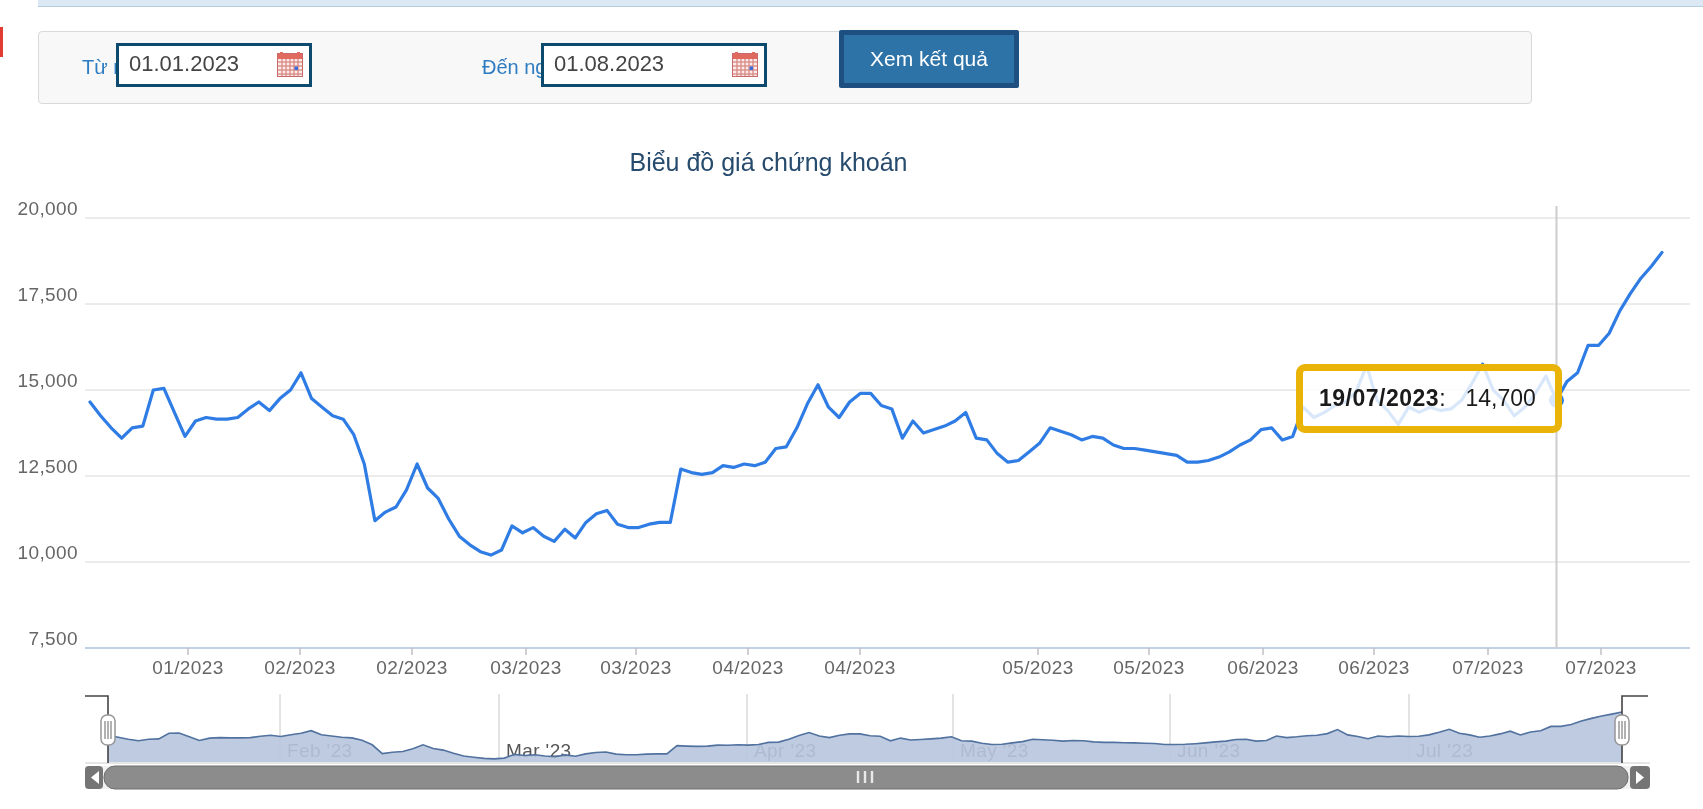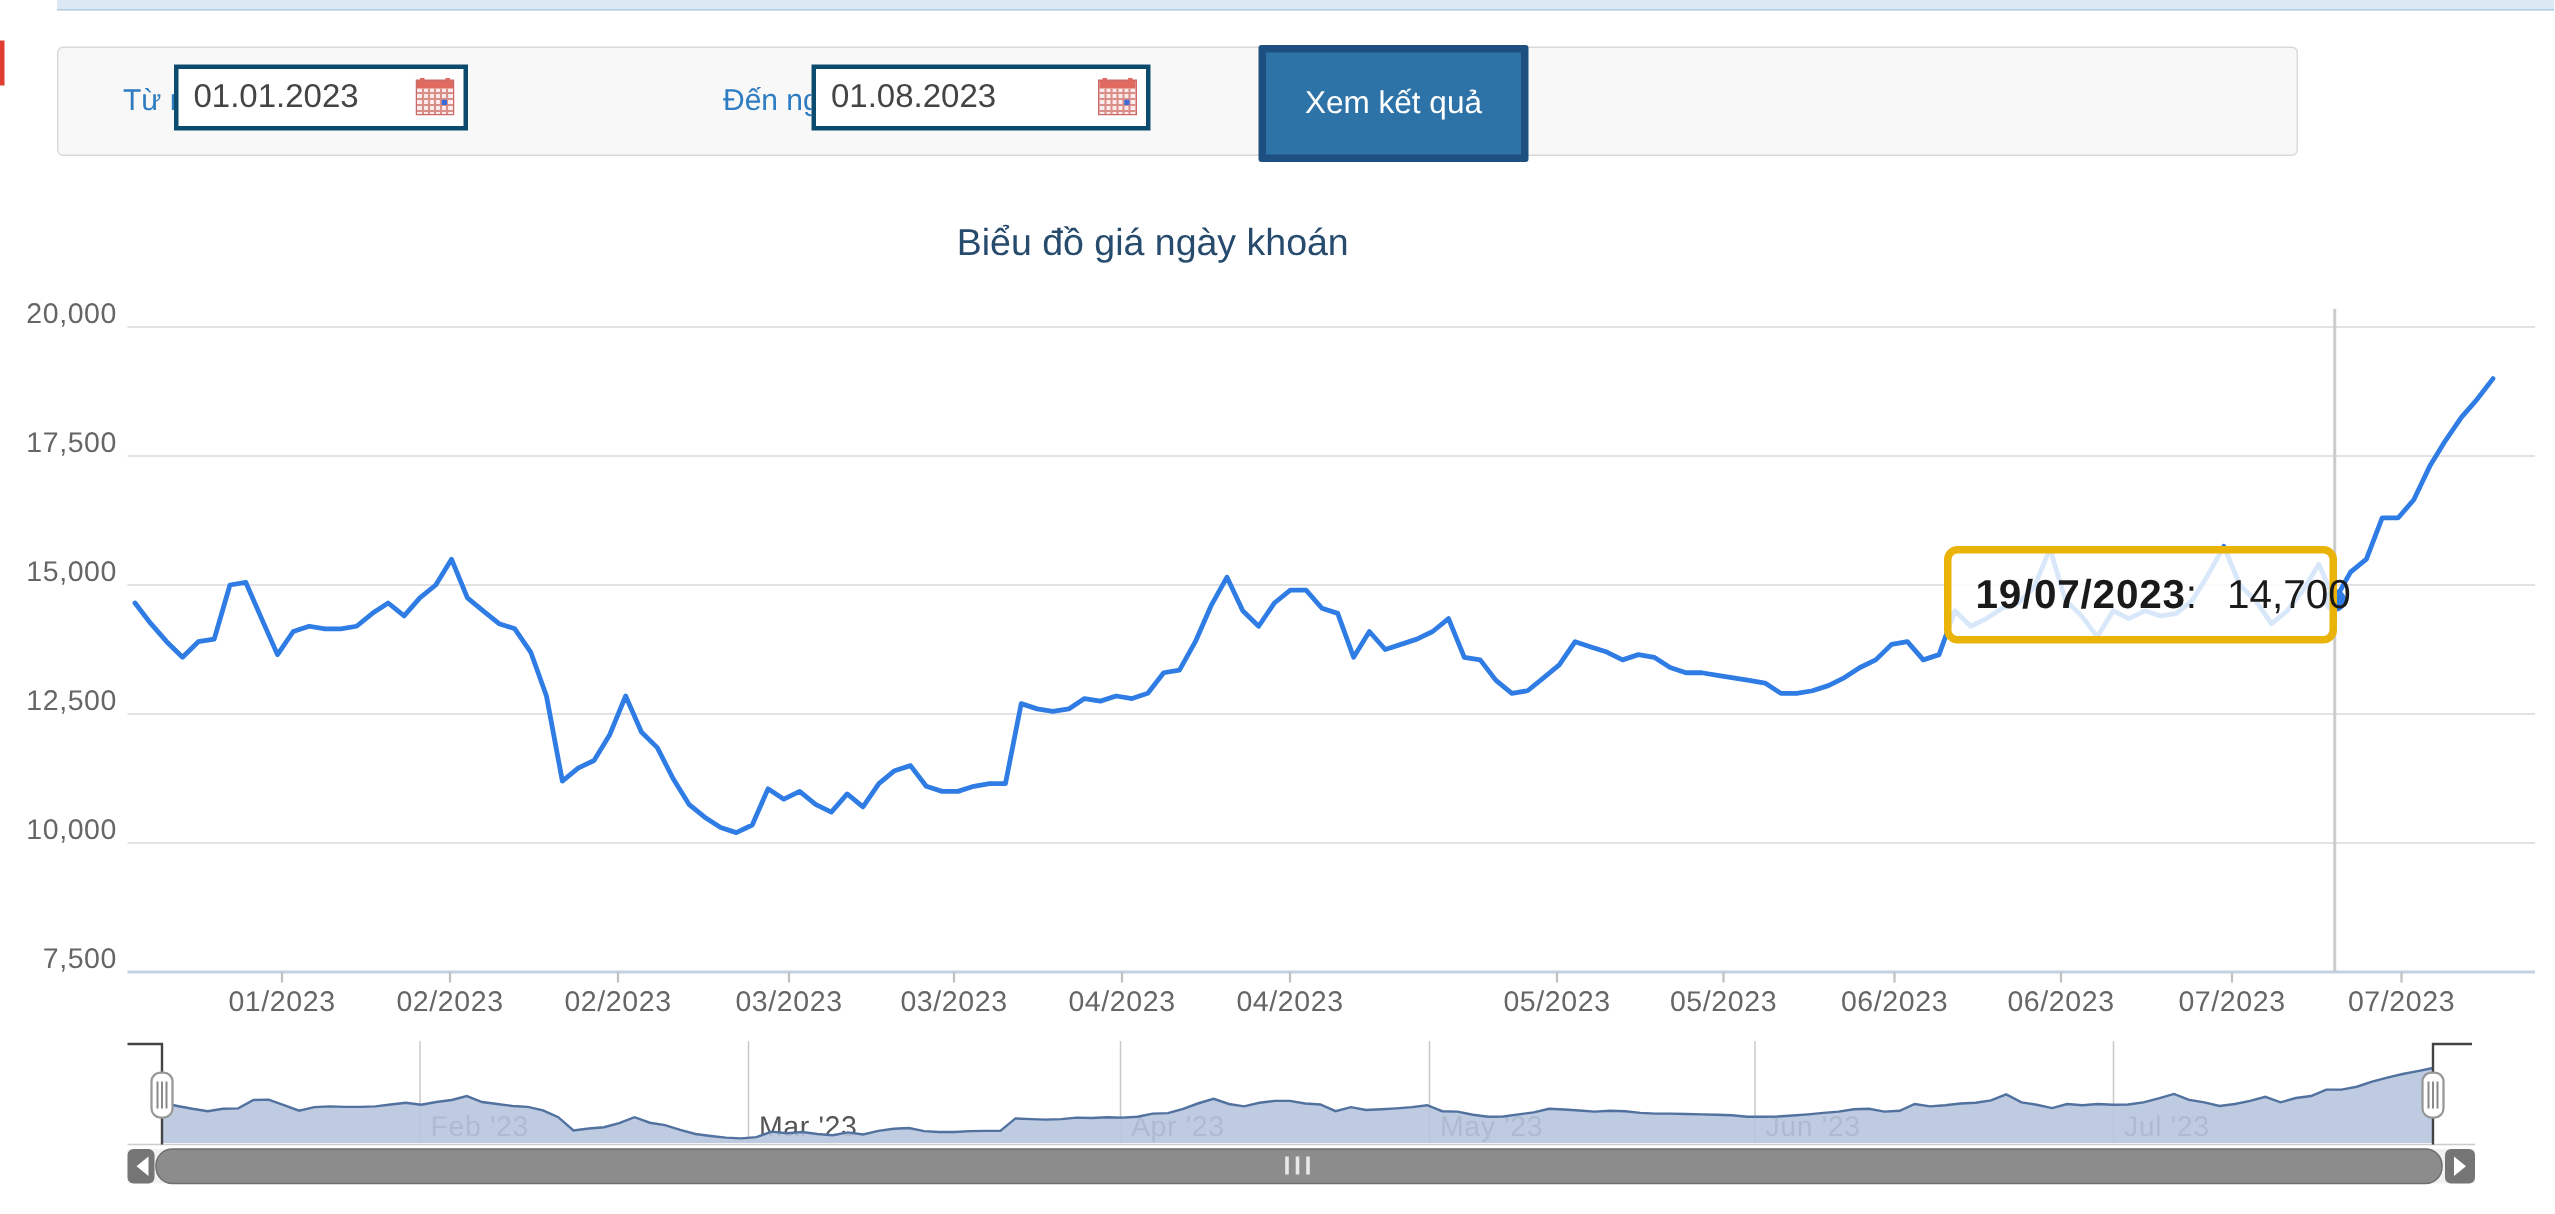--- a/index.html
+++ b/index.html
@@ -13,34 +13,34 @@
   .filter-panel{position:absolute;left:38px;top:31px;width:1492px;height:71px;
     background:#f8f8f8;border:1px solid #d9d9d9;border-radius:4px;}
   .f-label{position:absolute;top:0;height:71px;display:flex;align-items:center;
     color:#2e7cc1;font-size:20px;}
   .f-label.from{left:43px;} .f-label.to{left:443px;}
   .date-wrap{position:absolute;top:11px;height:38px;background:#fff;border:3px solid #0c4a6e;}
   .date-wrap.from{left:77px;width:190px;} .date-wrap.to{left:502px;width:220px;}
   .date-wrap input{border:0;outline:none;background:transparent;width:calc(100% - 44px);
     height:36px;padding:0 0 0 10px;font-size:22px;color:#444;font-family:"Liberation Sans",sans-serif;}
   .cal-btn{position:absolute;right:6px;top:6px;width:26px;height:25px;cursor:pointer;}
-  .submit-btn{position:absolute;left:800px;top:-2px;width:180px;height:78px;
+  .submit-btn{position:absolute;left:800px;top:-2px;width:180px;height:58px;
     background:#1d5080;border:0;padding:5px;cursor:pointer;border-radius:2px;}
   .submit-btn .inner{display:flex;width:100%;height:100%;background:#2e73a8;
     align-items:center;justify-content:center;color:#fff;font-size:21px;}
 
   
   .chart-title{position:absolute;left:0;top:148px;width:1537px;text-align:center;
     font-size:25px;color:#274b6d;}
   svg#chart{position:absolute;left:0;top:0;}
 
   
   .tooltip{position:absolute;left:1296px;top:364px;width:236px;height:55px;
-    background:rgba(255,255,255,0.82);border:5px solid #eab308;border-radius:9px;
-    display:flex;align-items:center;padding-left:16px;font-size:27px;color:#1a1a1a;z-index:5;}
+    background:rgba(255,255,255,0.82);border:7px solid #eab308;border-radius:9px;
+    display:flex;align-items:center;padding-left:16px;font-size:23px;color:#1a1a1a;z-index:5;}
   .tooltip .date{font-weight:bold;letter-spacing:0.5px;}
   .tooltip .val{margin-left:20px;}
 </style>
 </head>
 <body>
 
 <div id="stage">
 
   <div class="top-strip"></div>
   <div class="red-artifact"></div>
@@ -90,21 +90,21 @@
         </g>
         <rect x="17.5" y="14.5" width="3.5" height="3.5" fill="#3a6bd6"></rect>
       </svg>
     </span>
 
     <button class="submit-btn">
       <span class="inner">Xem kết quả</span>
     </button>
   </div>
 
-  <div class="chart-title">Biểu đồ giá ngày khoán</div>
+  <div class="chart-title">Biểu đồ giá chứng khoán</div>
 
   <svg id="chart" width="1703" height="809" viewBox="0 0 1703 809">
     <g id="g-grid">
         <line x1="85" y1="218" x2="1690" y2="218" stroke="#d8d8d8" stroke-width="1"></line>
         <line x1="85" y1="304" x2="1690" y2="304" stroke="#d8d8d8" stroke-width="1"></line>
         <line x1="85" y1="390" x2="1690" y2="390" stroke="#d8d8d8" stroke-width="1"></line>
         <line x1="85" y1="476" x2="1690" y2="476" stroke="#d8d8d8" stroke-width="1"></line>
         <line x1="85" y1="562" x2="1690" y2="562" stroke="#d8d8d8" stroke-width="1"></line>
         <line x1="85" y1="648" x2="1690" y2="648" stroke="#c3d2e2" stroke-width="2"></line>
       </g>

